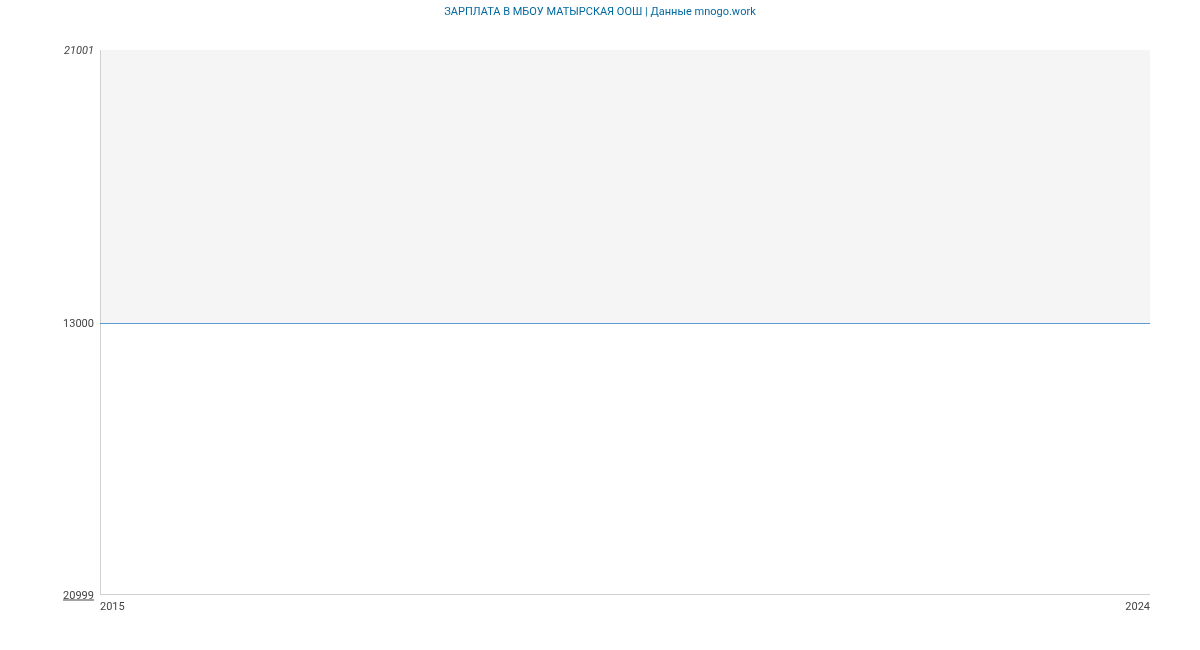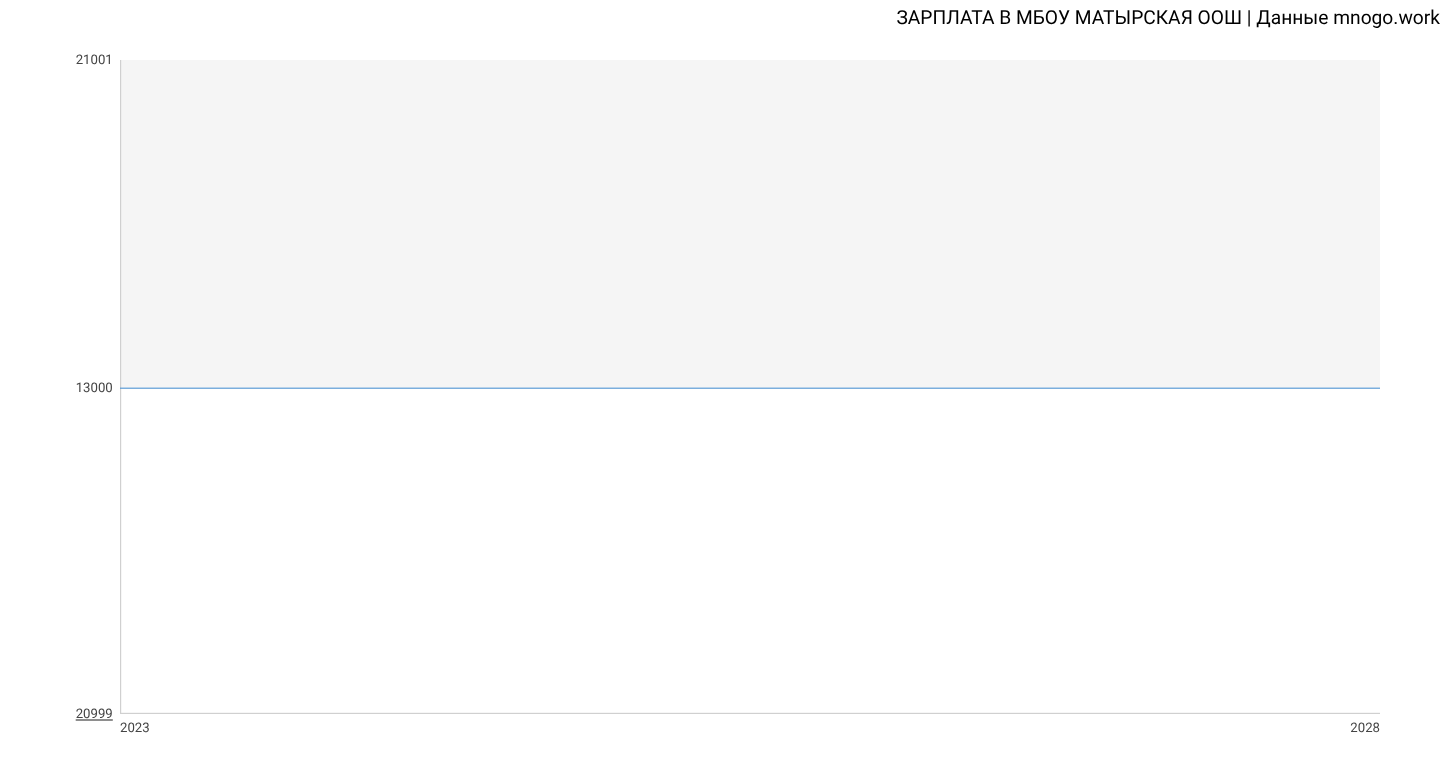--- a/index.html
+++ b/index.html
@@ -14,23 +14,23 @@
   .chart-wrap {
     position: relative;
     width: 1200px;
     height: 650px;
   }
   .title {
     position: absolute;
     top: 5px;
     left: 0;
     width: 100%;
-    text-align: right;
-    font-size: 16px;
-    color: #000000;
+    text-align: center;
+    font-size: 11px;
+    color: #0369a1;
   }
   .plot-area {
     position: absolute;
     left: 100px;
     top: 50px;
     width: 1050px;
     height: 545px;
     box-sizing: border-box;
   }
   .band {
@@ -85,19 +85,19 @@
 <div class="chart-wrap">
   <div class="title">ЗАРПЛАТА В МБОУ МАТЫРСКАЯ ООШ | Данные mnogo.work</div>
 
   <div class="plot-area">
     <div class="band" style="top:0; height:50%;"></div>
     <div class="axis-line-left"></div>
     <div class="axis-line-bottom"></div>
     <div class="series-line" style="top:50%;"></div>
   </div>
 
-  <div class="ytick" style="top:50px;">21001</div>
+  <div class="ytick" style="top:50px;font-style:italic;">21001</div>
   <div class="ytick" style="top:322.5px;">13000</div>
   <div class="ytick" style="top:595px;text-decoration:underline;">20999</div>
 
-  <div class="xtick" style="left:100px; transform:translateX(0);">2023</div>
-  <div class="xtick" style="left:1150px; transform:translateX(-100%);">2028</div>
+  <div class="xtick" style="left:100px; transform:translateX(0);">2015</div>
+  <div class="xtick" style="left:1150px; transform:translateX(-100%);">2024</div>
 </div>
 
 </body></html>

